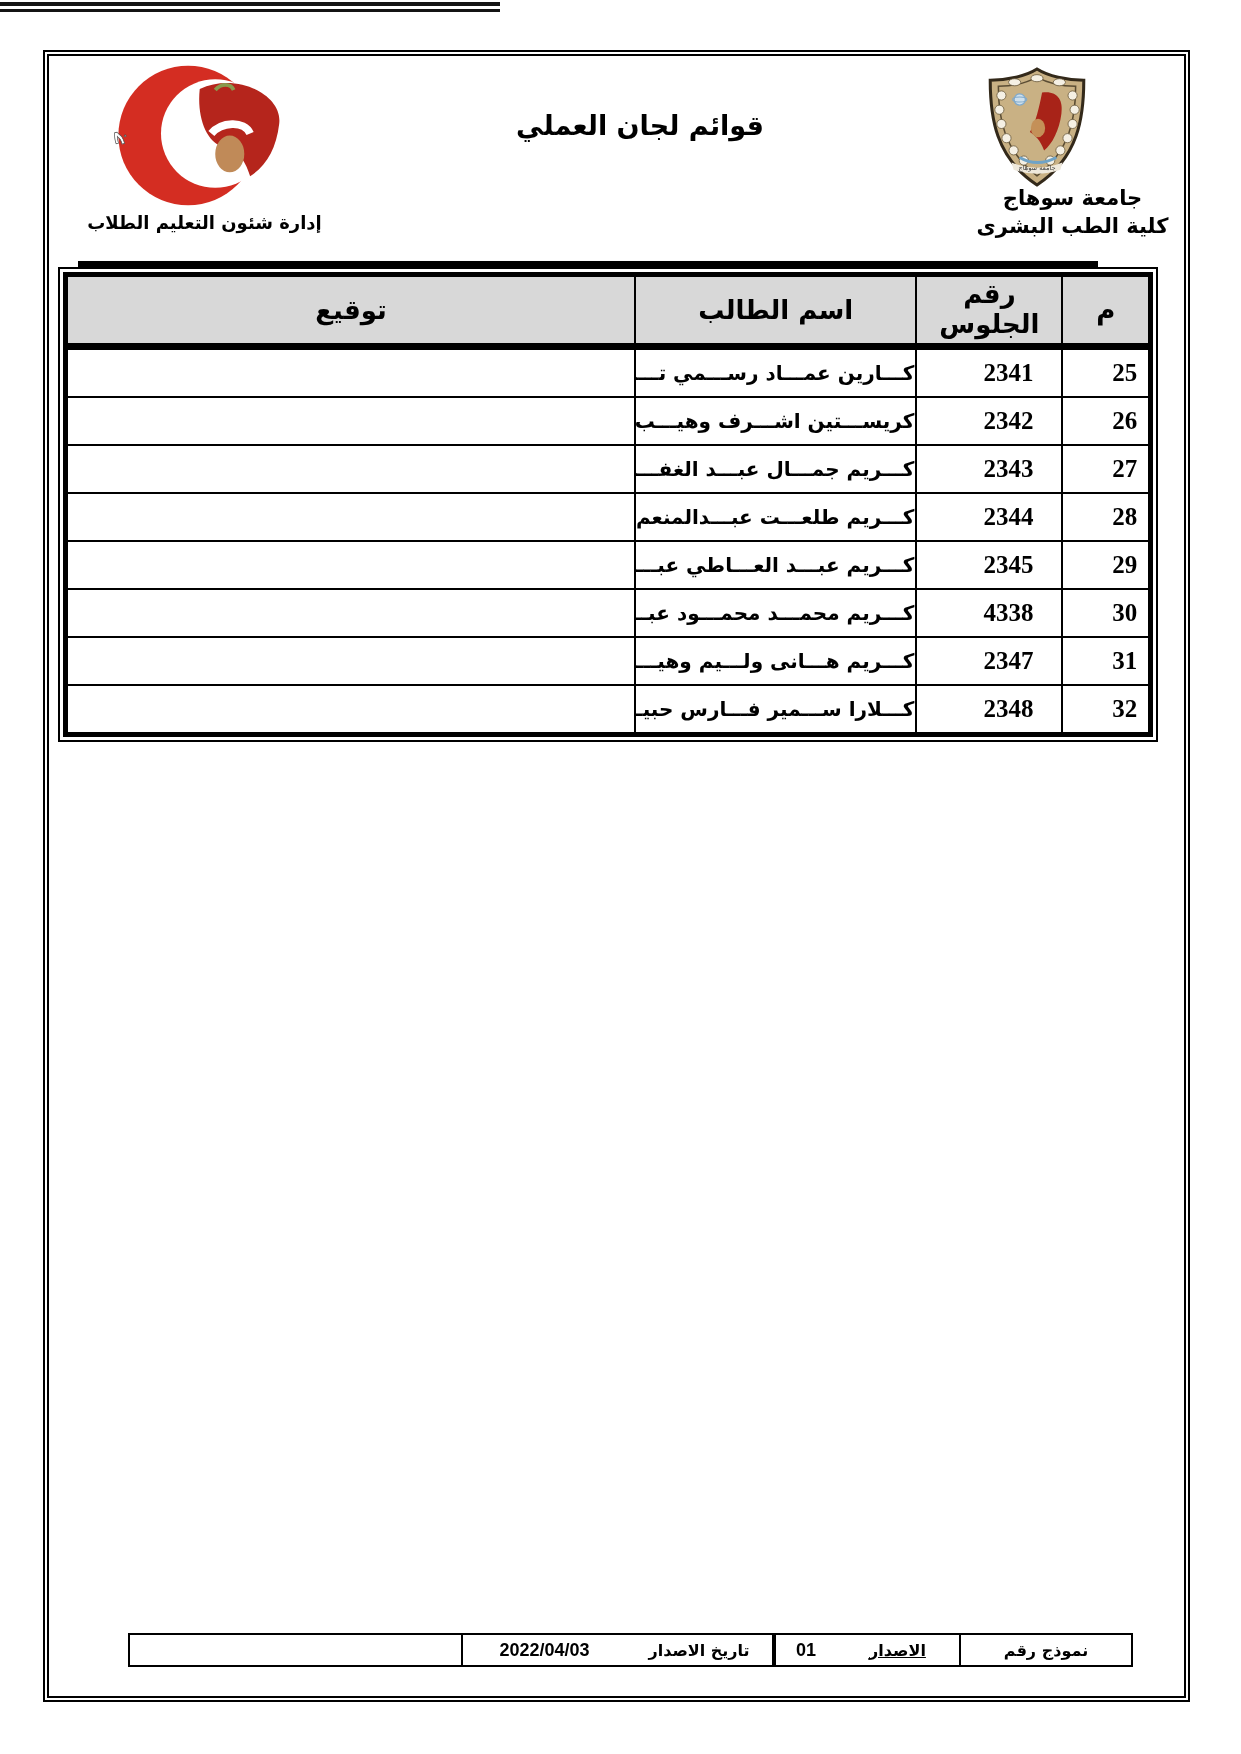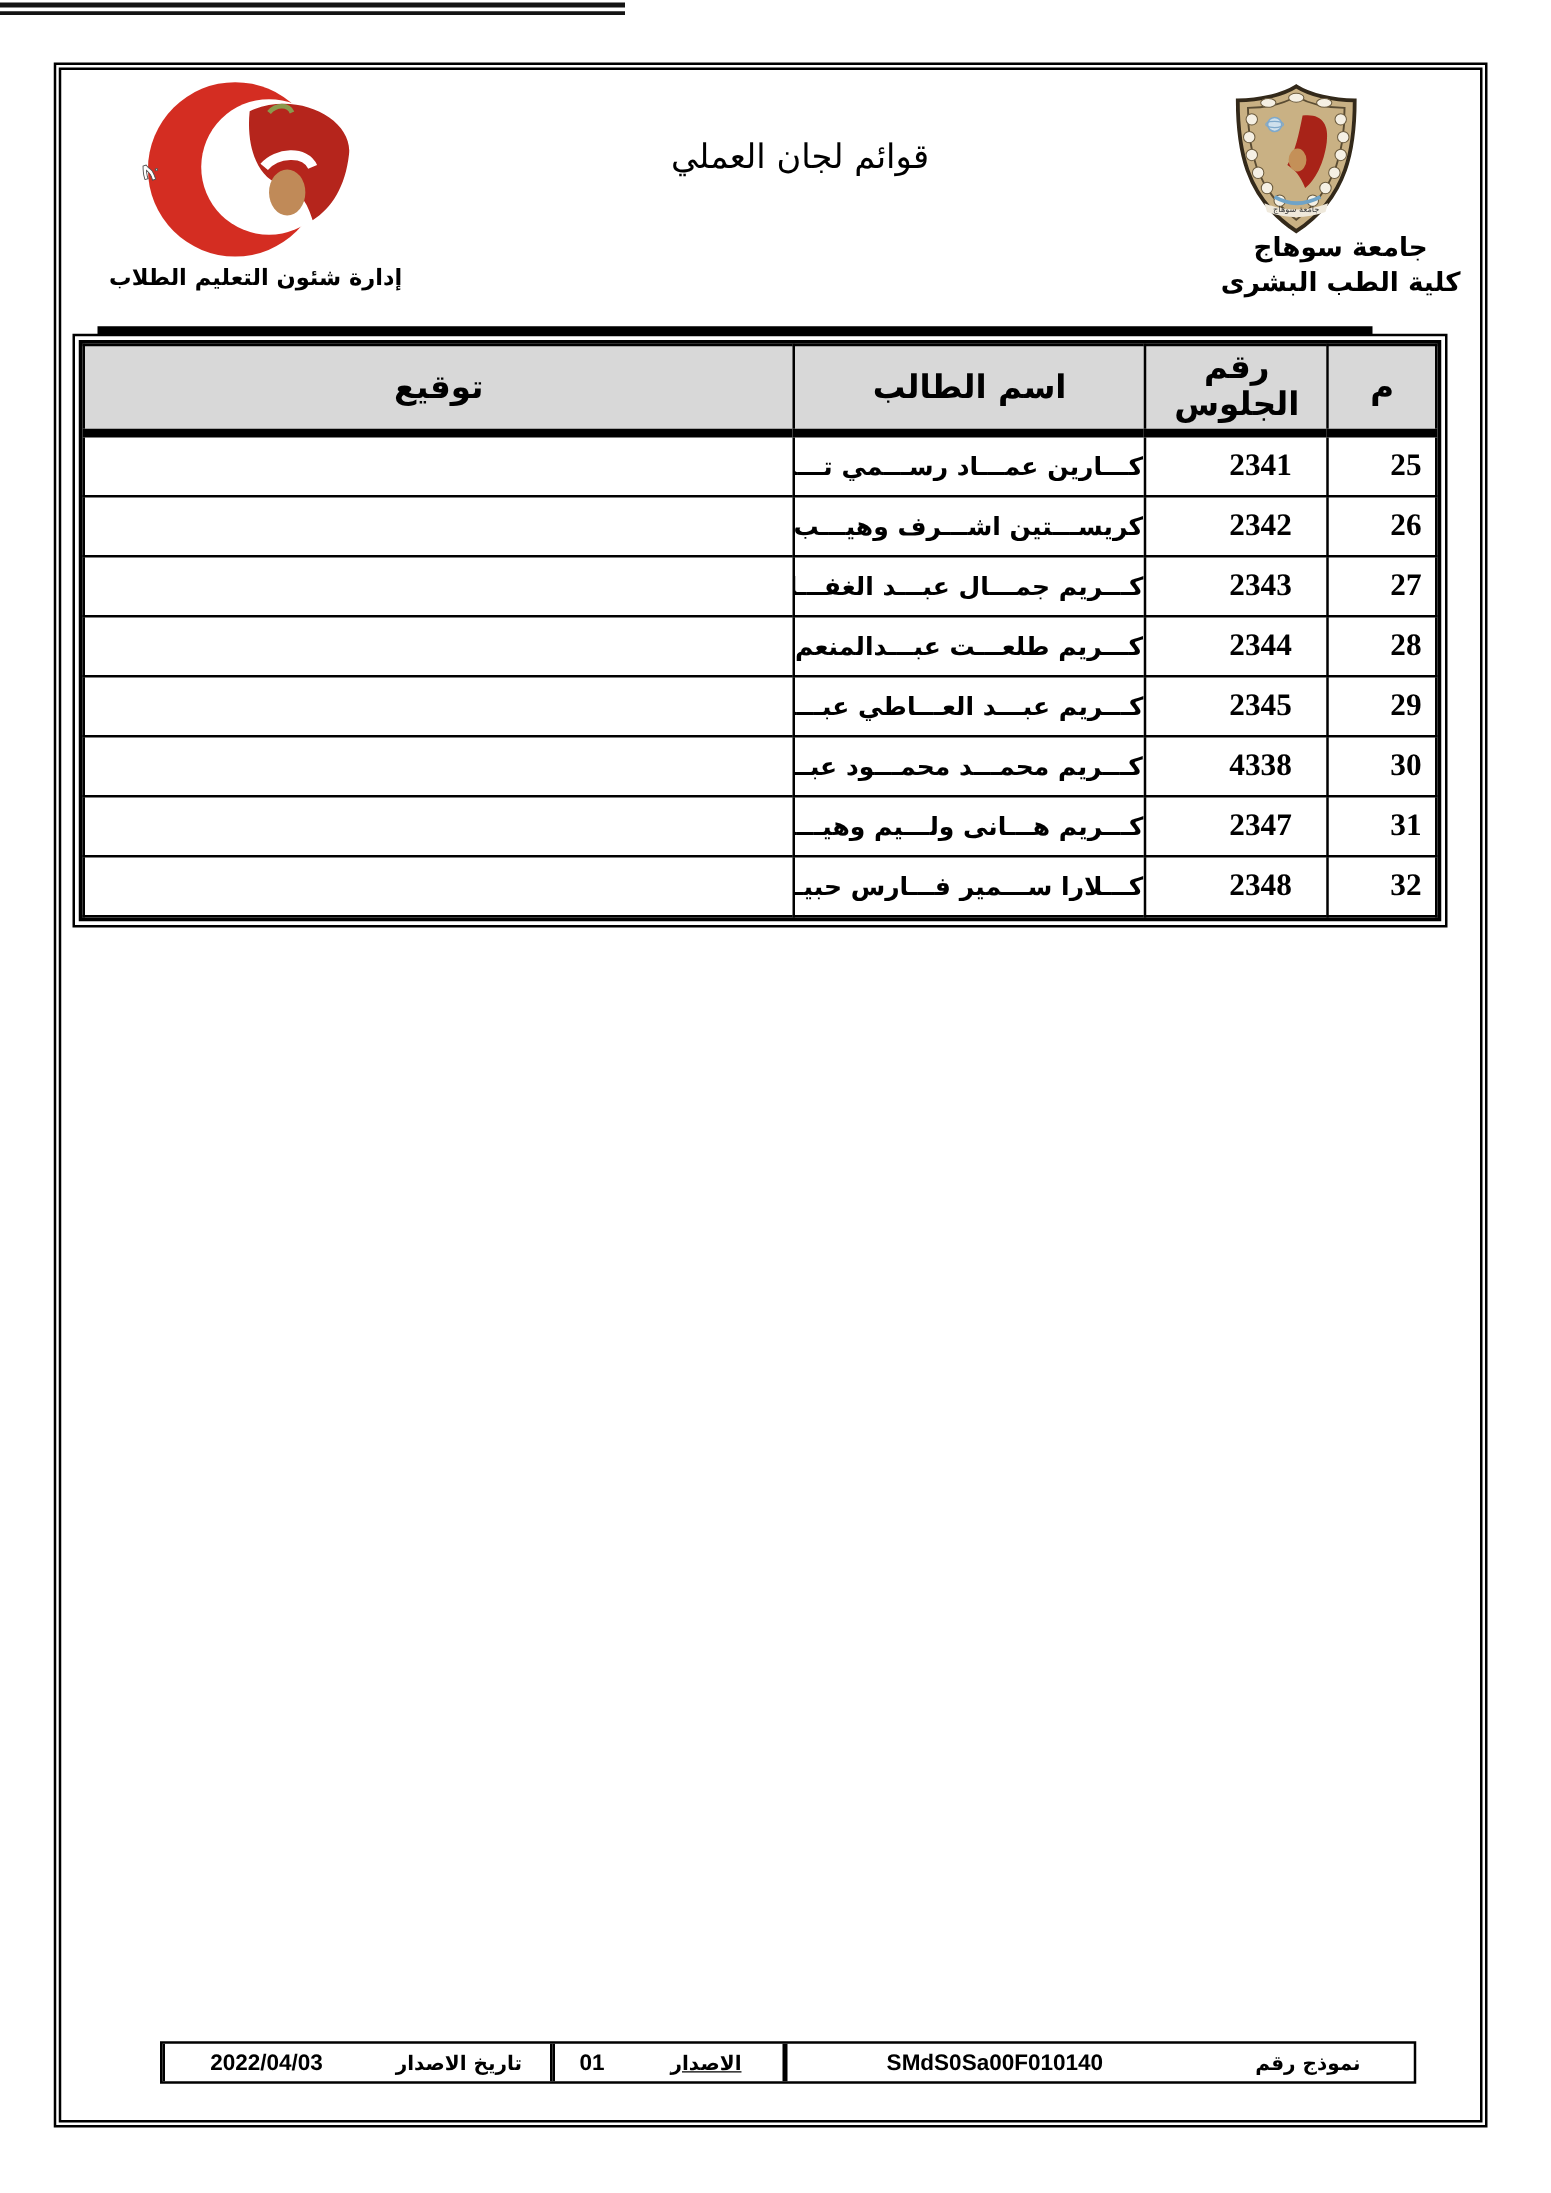--- a/index.html
+++ b/index.html
@@ -9,21 +9,21 @@
   }
   .abs{position:absolute;}
   .rule{background:#141414;}
   .page-border{
     left:43px;top:50px;width:1147px;height:1652px;
     border:6px double #000;box-sizing:border-box;
   }
   
   .title-block{
     left:390px;top:106px;width:500px;text-align:center;direction:rtl;
-    font-weight:normal;font-size:27px;line-height:40px;
+    font-weight:bold;font-size:27px;line-height:40px;
   }
   .left-caption{
     left:52px;top:212px;width:305px;text-align:center;direction:rtl;
     font-weight:bold;font-size:18px;
   }
   .right-captions{
     left:950px;top:184px;width:245px;text-align:center;direction:rtl;
     font-weight:bold;font-size:21px;line-height:28px;
   }
   
@@ -197,18 +197,17 @@
         <td class="seat-c">2348</td>
         <td class="name-c">كـــلارا ســـمير فـــارس حبيـــب</td>
         <td></td>
       </tr>
     </tbody>
   </table>
 </div>
 
 <div class="abs footer-bar">
   <div class="fcell w-formlabel">نموذج رقم</div>
-  <div class="fcell num w-code">SMdS0Sa00F010140</div>
   <div class="fcell w-isslabel">الاصدار</div>
   <div class="fcell num w-issval">01</div>
   <div class="fcell w-datelabel">تاريخ الاصدار</div>
   <div class="fcell num w-dateval">2022/04/03</div>
 </div>
 
 </body></html>

